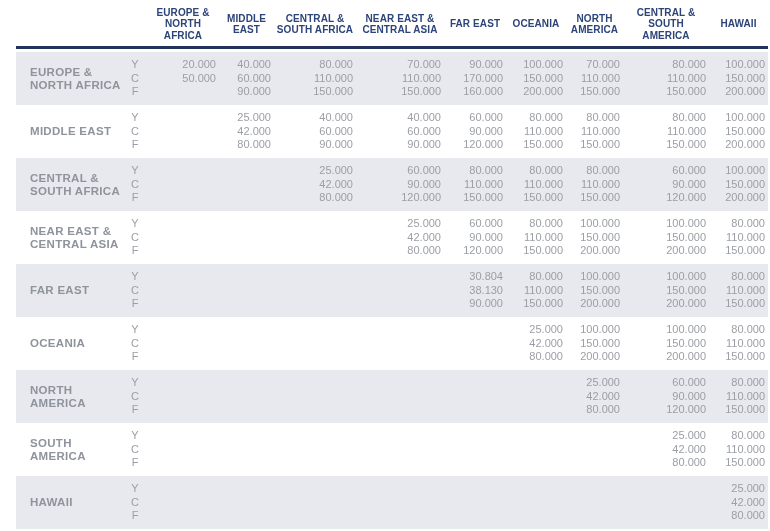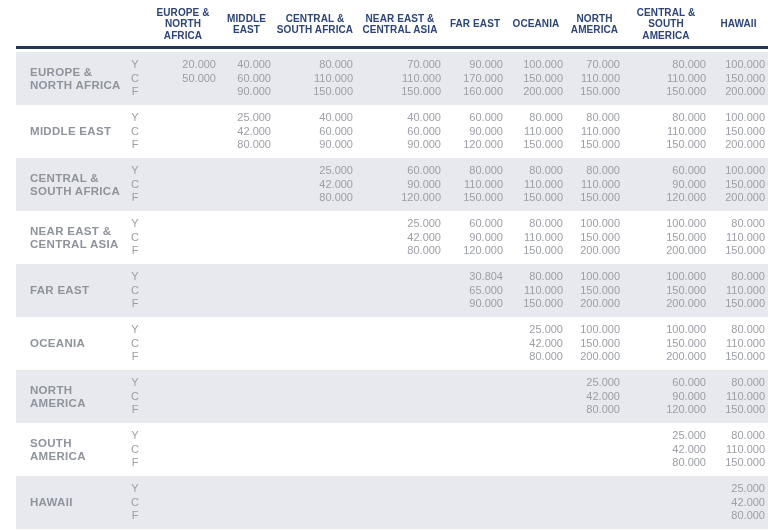--- a/index.html
+++ b/index.html
@@ -487,21 +487,21 @@
           <td>
             <div class="cellbox">
               <div class="vline"></div>
               <div class="vline"></div>
               <div class="vline"></div>
             </div>
           </td>
           <td>
             <div class="cellbox">
               <div class="vline">30.804</div>
-              <div class="vline">65.000</div>
+              <div class="vline">38.130</div>
               <div class="vline">90.000</div>
             </div>
           </td>
           <td>
             <div class="cellbox">
               <div class="vline">80.000</div>
               <div class="vline">110.000</div>
               <div class="vline">150.000</div>
             </div>
           </td>

